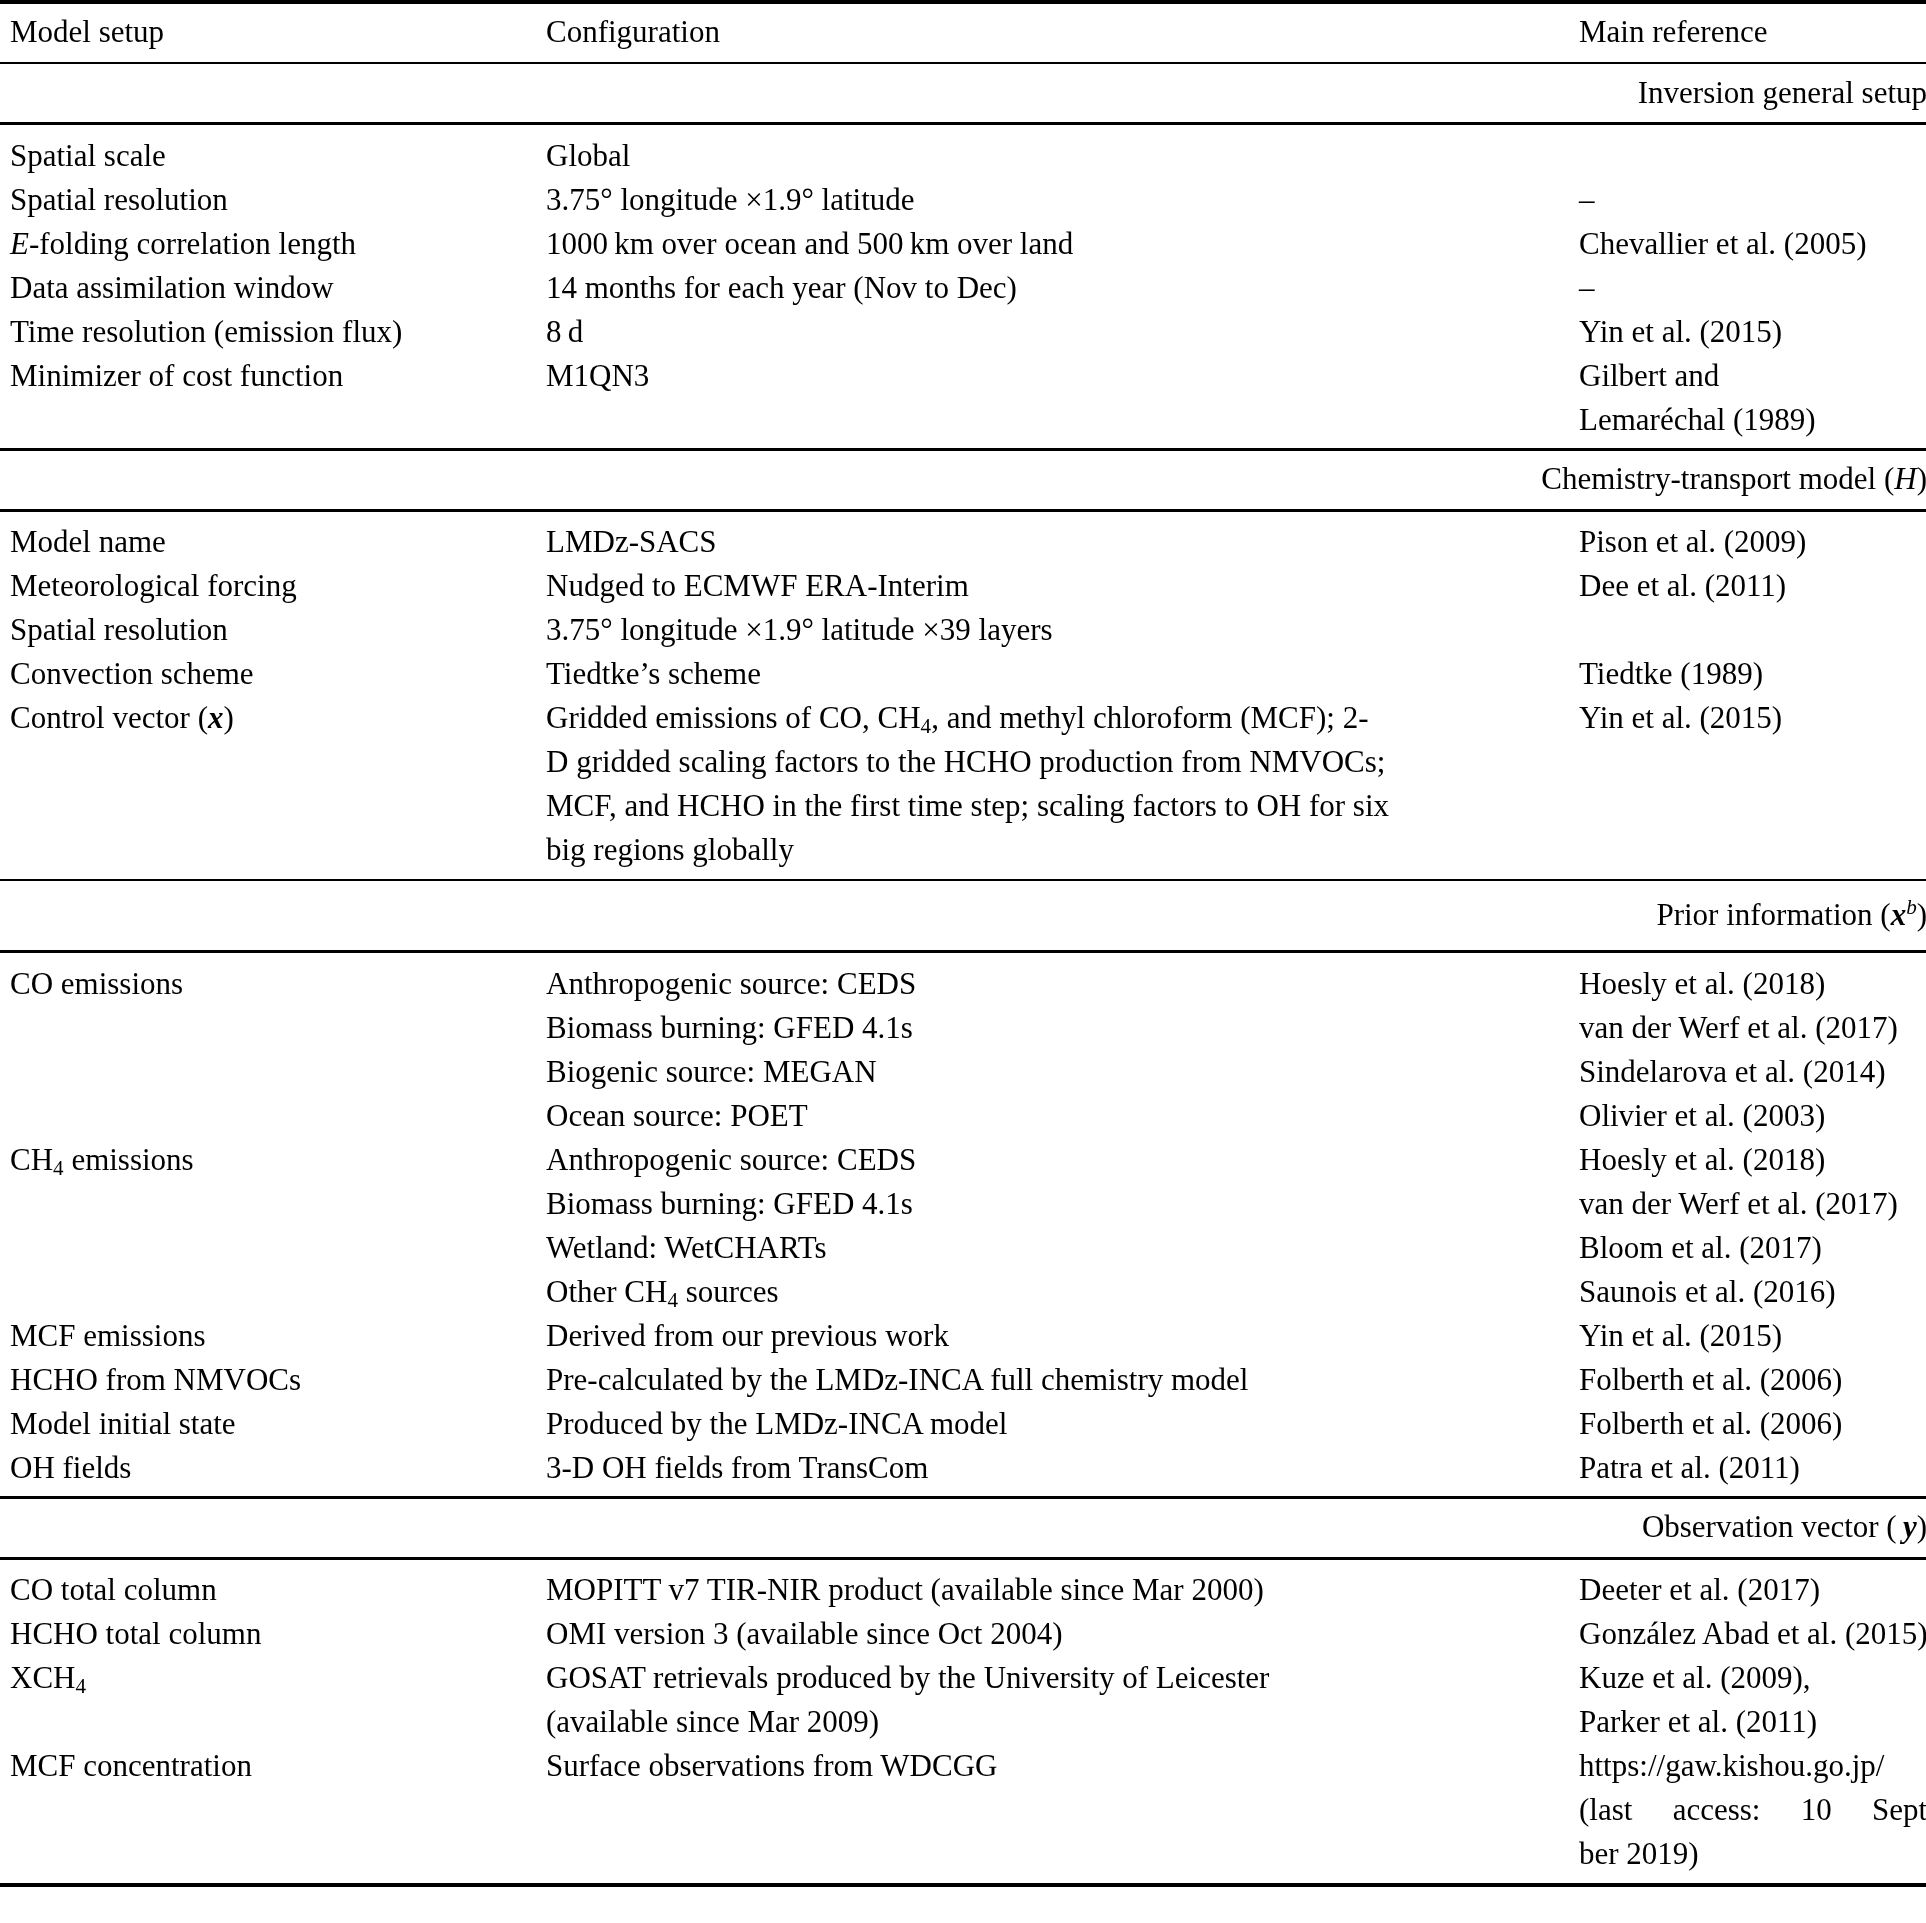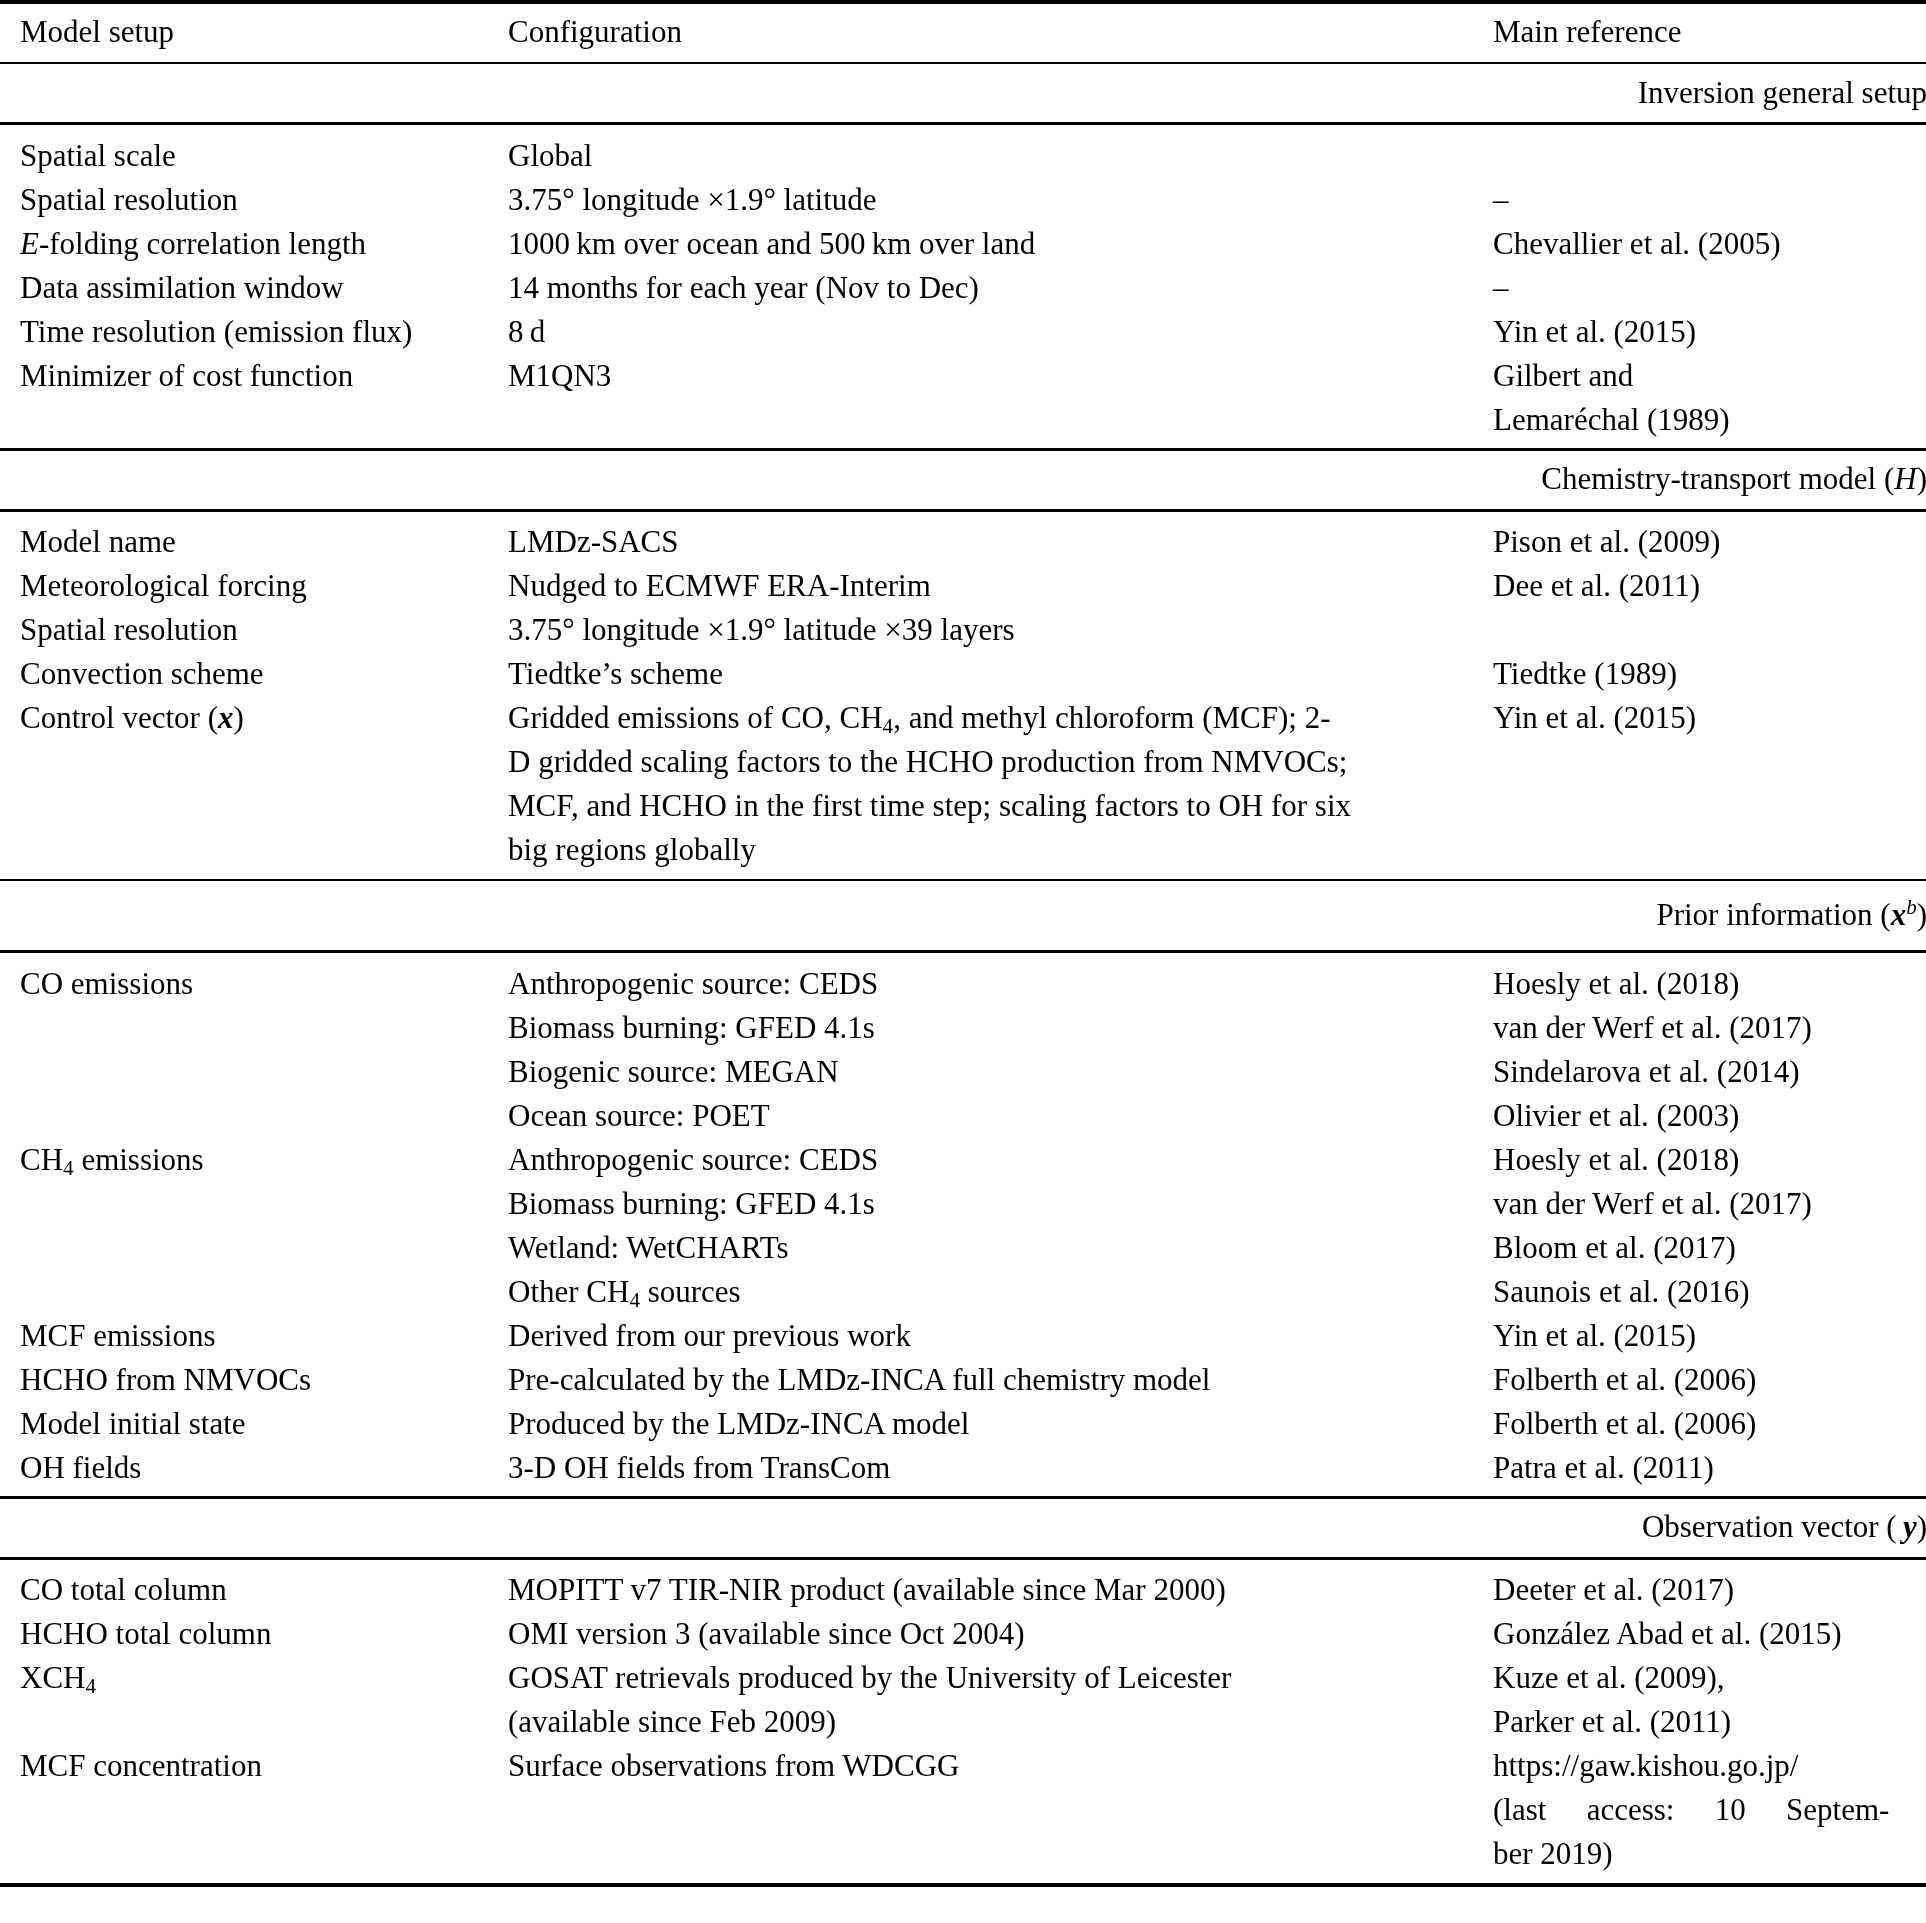--- a/index.html
+++ b/index.html
@@ -6,21 +6,21 @@
   body{
     width:1927px;min-height:1923px;color:#000;
     font-family:"Liberation Serif","DejaVu Serif",serif;
     font-size:31px;line-height:44px;
   }
   .table{width:1927px;}
   .rule{background:#000;width:100%;}
   .toprule{height:3.7px;}
   .midrule{height:2.8px;}
   .bottomrule{height:4.7px;}
-  .grid-row{display:grid;grid-template-columns:488px 985px auto;padding-left:20px;}
+  .grid-row{display:grid;grid-template-columns:488px 985px auto;padding-left:10px;gap:48px;}
   .cell{white-space:nowrap;}
   .header-row{padding-top:6.5px;padding-bottom:7.5px;}
   .section-title-row{padding-top:6.5px;padding-bottom:7.5px;}
   .section-title-row.tall{padding-top:12px;padding-bottom:13px;}
   .section-title{grid-column:1 / -1;text-align:right;}
   .section-body{padding-top:8.4px;padding-bottom:6.5px;border-radius:9px;}
   .seg-i{font-style:italic;}
   .seg-bi{font-style:italic;font-weight:bold;}
   .seg-sub{font-size:68%;vertical-align:-0.22em;line-height:0;}
   .seg-supi{font-style:italic;font-size:68%;vertical-align:0.5em;line-height:0;}
@@ -252,21 +252,21 @@
   </div>
 
   <div class="grid-row body-row">
     <div class="cell"><span>XCH</span><span class="seg-sub">4</span></div>
     <div class="cell"><span>GOSAT retrievals produced by the University of Leicester</span></div>
     <div class="cell"><span>Kuze et al. (2009),</span></div>
   </div>
 
   <div class="grid-row body-row">
     <div class="cell"></div>
-    <div class="cell"><span>(available since Feb 2009)</span></div>
+    <div class="cell"><span>(available since Mar 2009)</span></div>
     <div class="cell"><span>Parker et al. (2011)</span></div>
   </div>
 
   <div class="grid-row body-row">
     <div class="cell"><span>MCF concentration</span></div>
     <div class="cell"><span>Surface observations from WDCGG</span></div>
     <div class="cell"><span class="seg-link">https://gaw.kishou.go.jp/</span></div>
   </div>
 
   <div class="grid-row body-row">

